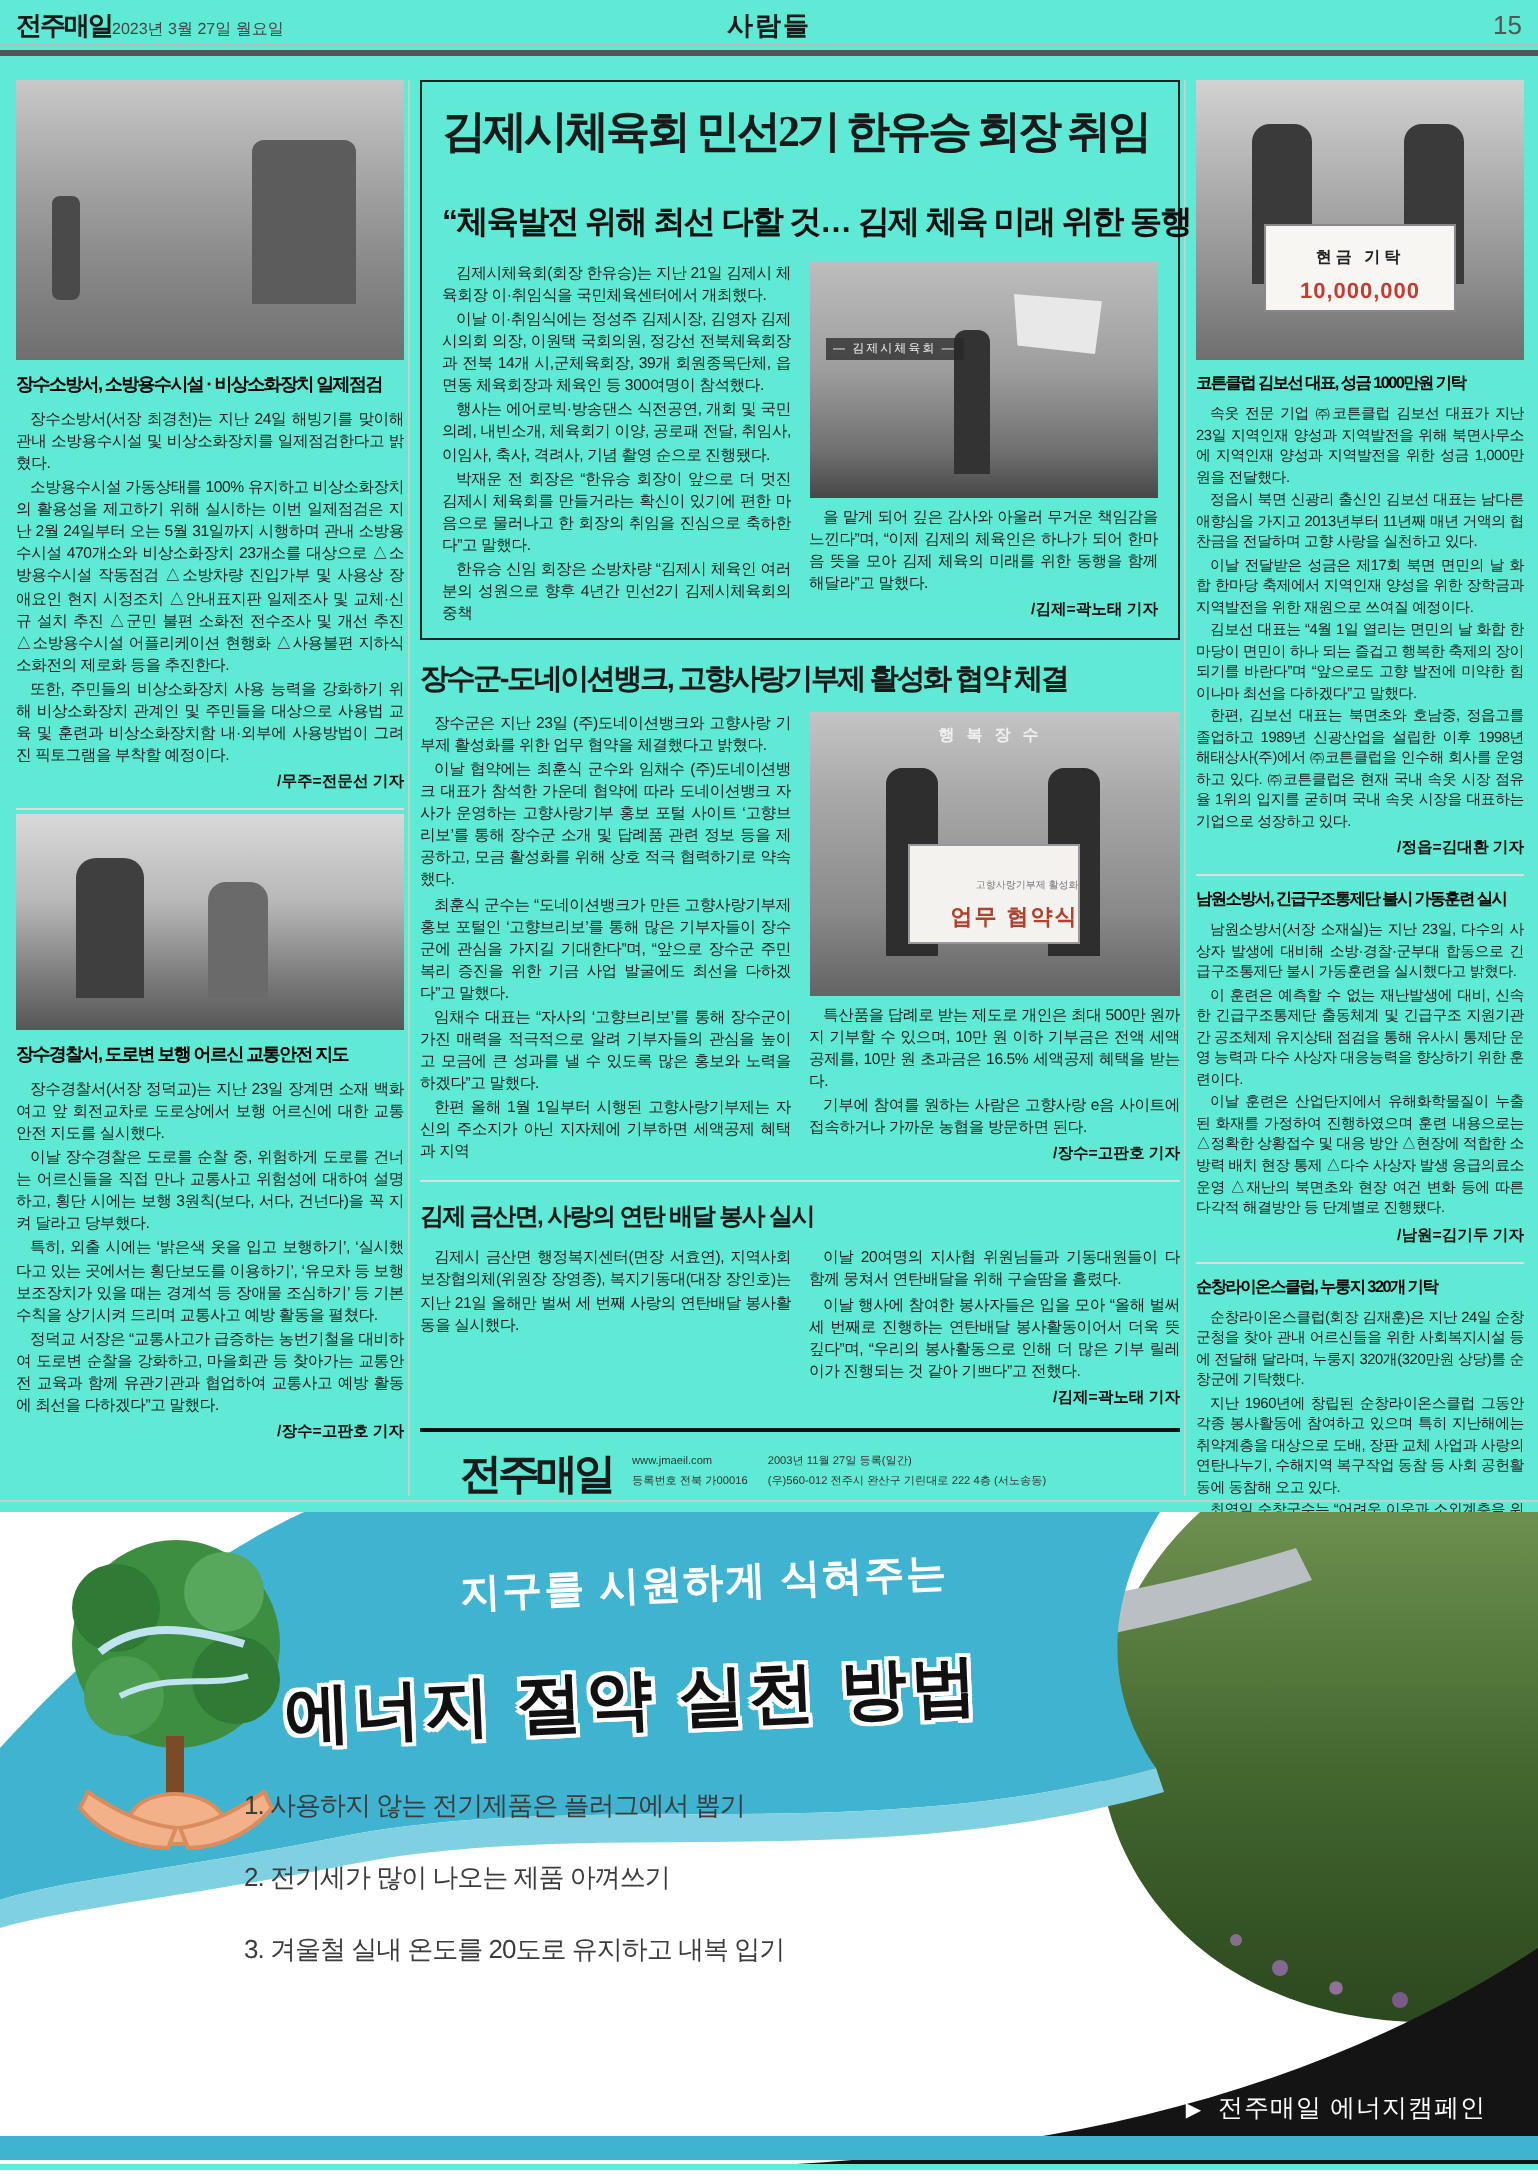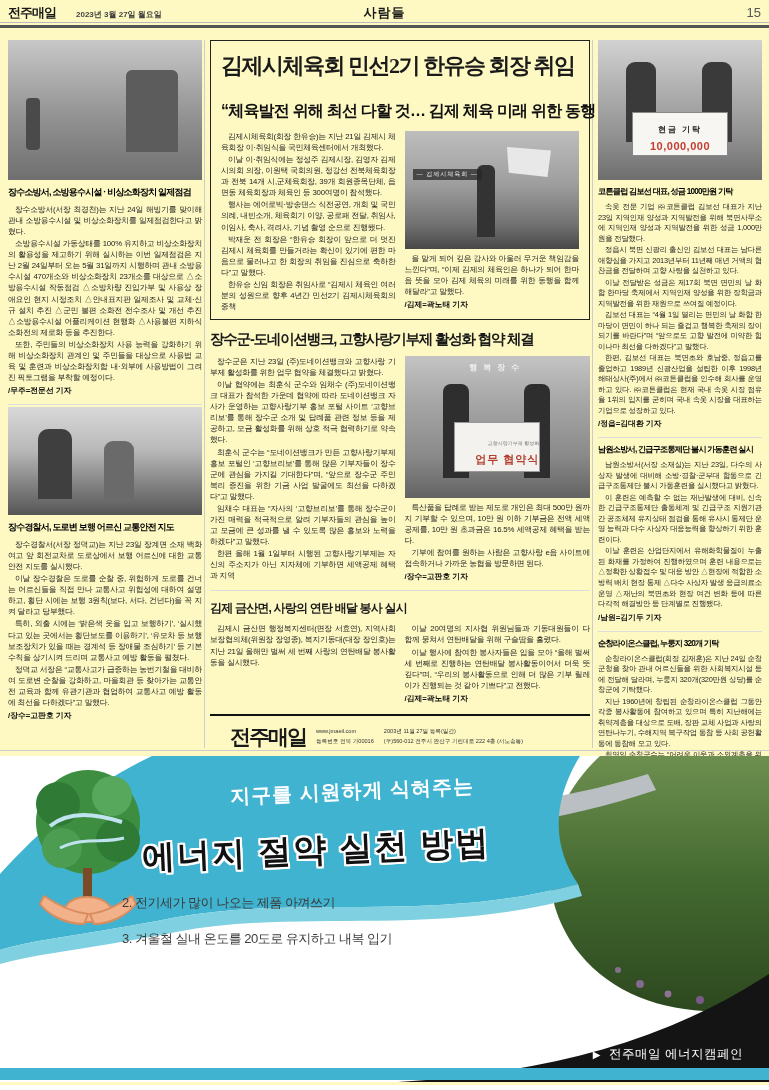--- a/index.html
+++ b/index.html
@@ -1,40 +1,40 @@
 <!DOCTYPE html>
 <html><head>
 <meta charset="utf-8">
 <style>
   * { margin:0; padding:0; box-sizing:border-box; }
   html,body { background:#fff; }
   body { font-family:"Liberation Sans", sans-serif; color:#1a1a1a; }
-  .page { position:relative; width:769px; height:1085px; background:#fef9c3; overflow:hidden; }
+  .page { position:relative; width:769px; height:1085px; background:#5eead4; overflow:hidden; }
 
   
   .page-header { position:absolute; top:0; left:0; width:769px; height:22px; padding:4px 8px 0 8px; display:flex; align-items:baseline; }
   .ph-logo { font-weight:bold; font-size:13px; letter-spacing:-1px; }
-  .ph-date { font-size:8px; color:#444; margin-left:20px;font-weight:bold; }
+  .ph-date { font-size:8px; color:#444; margin-left:0; }
   .ph-section { position:absolute; left:0; right:0; text-align:center; font-size:13px; font-weight:bold; letter-spacing:1px; }
   .ph-page { margin-left:auto; font-size:13px; color:#555; }
   .header-rule { position:absolute; top:22px; left:0; width:769px; border-top:1px solid #bbb; }
   .header-rule-thick { position:absolute; top:25px; left:0; width:769px; height:3px; background:#555; }
 
   
   .col { position:absolute; top:40px; }
   .col-left { left:8px; width:194px; }
   .col-center { left:210px; width:380px; }
   .col-right { left:598px; width:164px; }
   .vdiv { position:absolute; top:40px; height:708px; width:1px; background:#ccc; }
   .vdiv1 { left:204px; } .vdiv2 { left:592px; }
   .content-bottom-rule { position:absolute; top:750px; left:0; width:769px; border-top:1px solid #ccc; }
 
   .small-headline { font-size:9px; font-weight:bold; letter-spacing:-0.8px; white-space:nowrap; overflow:hidden; margin:6px 0 5px 0; color:#000; }
   .body-text p { font-size:7.8px; line-height:1.42; text-align:justify; text-indent:7px; color:#222; letter-spacing:-0.2px; margin-bottom:1px; }
-  .byline { font-size:7.8px; font-weight:bold; margin-top:2px; color:#111; }
+  .byline { font-size:7.8px; font-weight:bold; text-align:right; margin-top:2px; color:#111; }
   .article-sep { border-top:1px solid #ddd; margin:8px 0 2px 0; }
 
   
   .photo { position:relative; width:100%; background:#9a9a9a; overflow:hidden; }
   .photo.p-fire { height:140px; background:linear-gradient(180deg,#c8c8c8 0%,#a5a5a5 35%,#8e8e8e 60%,#6f6f6f 100%); }
   .photo.p-fire::after{ content:""; position:absolute; left:18px; top:58px; width:14px; height:52px; background:#4a4a4a; border-radius:4px; }
   .photo.p-fire::before{ content:""; position:absolute; right:24px; top:30px; width:52px; height:82px; background:#5c5c5c; border-radius:6px 6px 0 0; }
   .photo.p-police { height:108px; background:linear-gradient(180deg,#d9d9d9 0%,#b8b8b8 40%,#7d7d7d 75%,#565656 100%); }
   .photo.p-police::before{ content:""; position:absolute; left:30px; top:22px; width:34px; height:70px; background:#3f3f3f; border-radius:10px 10px 0 0; }
   .photo.p-police::after{ content:""; position:absolute; left:96px; top:34px; width:30px; height:58px; background:#6a6a6a; border-radius:9px 9px 0 0; }
@@ -138,21 +138,21 @@
 
     <div class="main-box">
       <h1 class="main-headline">김제시체육회 민선2기 한유승 회장 취임</h1>
       <div class="main-subhead">“체육발전 위해 최선 다할 것… 김제 체육 미래 위한 동행 함께 해달라”</div>
       <div class="two-col">
         <div class="body-text">
           <p>김제시체육회(회장 한유승)는 지난 21일 김제시 체육회장 이·취임식을 국민체육센터에서 개최했다.</p>
           <p>이날 이·취임식에는 정성주 김제시장, 김영자 김제시의회 의장, 이원택 국회의원, 정강선 전북체육회장과 전북 14개 시,군체육회장, 39개 회원종목단체, 읍면동 체육회장과 체육인 등 300여명이 참석했다.</p>
           <p>행사는 에어로빅·방송댄스 식전공연, 개회 및 국민의례, 내빈소개, 체육회기 이양, 공로패 전달, 취임사, 이임사, 축사, 격려사, 기념 촬영 순으로 진행됐다.</p>
           <p>박재운 전 회장은 “한유승 회장이 앞으로 더 멋진 김제시 체육회를 만들거라는 확신이 있기에 편한 마음으로 물러나고 한 회장의 취임을 진심으로 축하한다”고 말했다.</p>
-          <p>한유승 신임 회장은 취임사로 “김제시 체육인 여러분의 성원으로 향후 4년간 민선2기 김제시체육회의 중책</p>
+          <p>한유승 신임 회장은 소방차량 “김제시 체육인 여러분의 성원으로 향후 4년간 민선2기 김제시체육회의 중책</p>
         </div>
         <div>
           <div class="photo p-stage">
             <span class="flag"></span>
             <span class="figure"></span>
             <span class="photo-label">— 김제시체육회 —</span>
           </div>
           <div class="body-text">
             <p>을 맡게 되어 깊은 감사와 아울러 무거운 책임감을 느낀다”며, “이제 김제의 체육인은 하나가 되어 한마음 뜻을 모아 김제 체육의 미래를 위한 동행을 함께 해달라”고 말했다.</p>
           </div>
@@ -326,20 +326,21 @@
         <path d="M60,92 C84,80 104,88 124,82" stroke="#bfe3ef" stroke-width="3" fill="none"></path>
         <rect x="83" y="112" width="9" height="34" fill="#7a4b26"></rect>
         <path d="M66,150 C74,138 100,138 110,150 C116,158 110,166 88,166 C66,166 60,158 66,150 Z" fill="#f2b189" stroke="#d98d5f" stroke-width="2"></path>
         <path d="M44,140 C56,148 70,156 88,158 L84,168 C64,168 48,158 40,148 Z" fill="#f2b189" stroke="#d98d5f" stroke-width="2"></path>
         <path d="M132,140 C120,148 106,156 90,158 L94,168 C112,168 128,158 136,148 Z" fill="#f2b189" stroke="#d98d5f" stroke-width="2"></path>
       </g>
     </svg>
     <div class="bn-tagline">지구를 시원하게 식혀주는</div>
     <div class="bn-title">에너지 절약 실천 방법</div>
     <div class="bn-tips">
+      <div>1.  사용하지 않는 전기제품은 플러그에서 뽑기</div>
       <div>2.  전기세가 많이 나오는 제품 아껴쓰기</div>
       <div>3.  겨울철 실내 온도를 20도로 유지하고 내복 입기</div>
     </div>
     <div class="bn-campaign">
       <span class="tri">▶</span><span>전주매일 에너지캠페인</span>
     </div>
   </div>
 
 </div>
 

